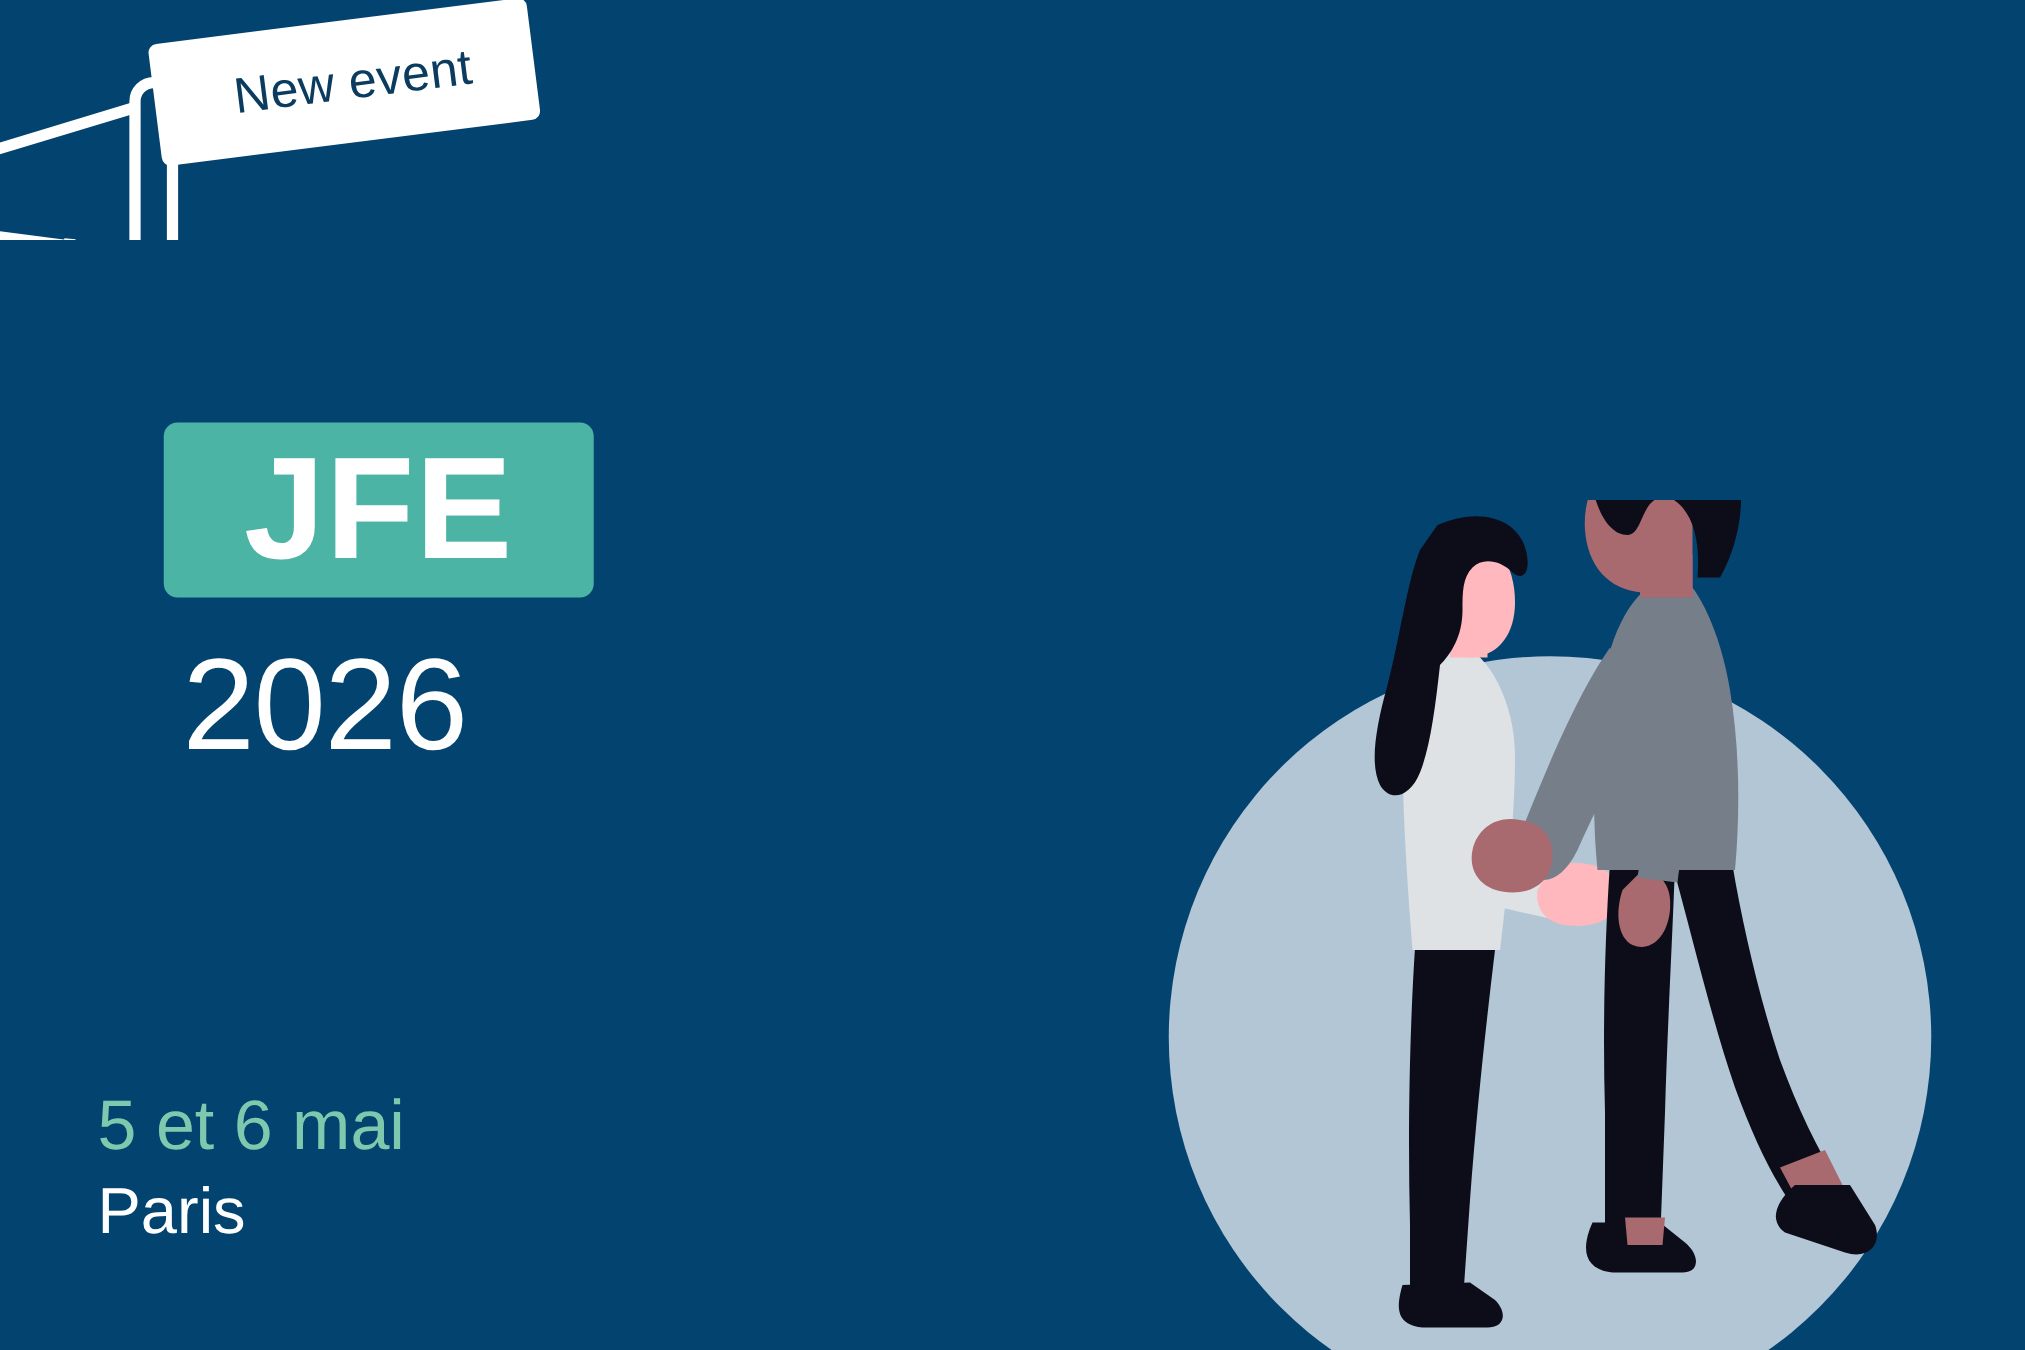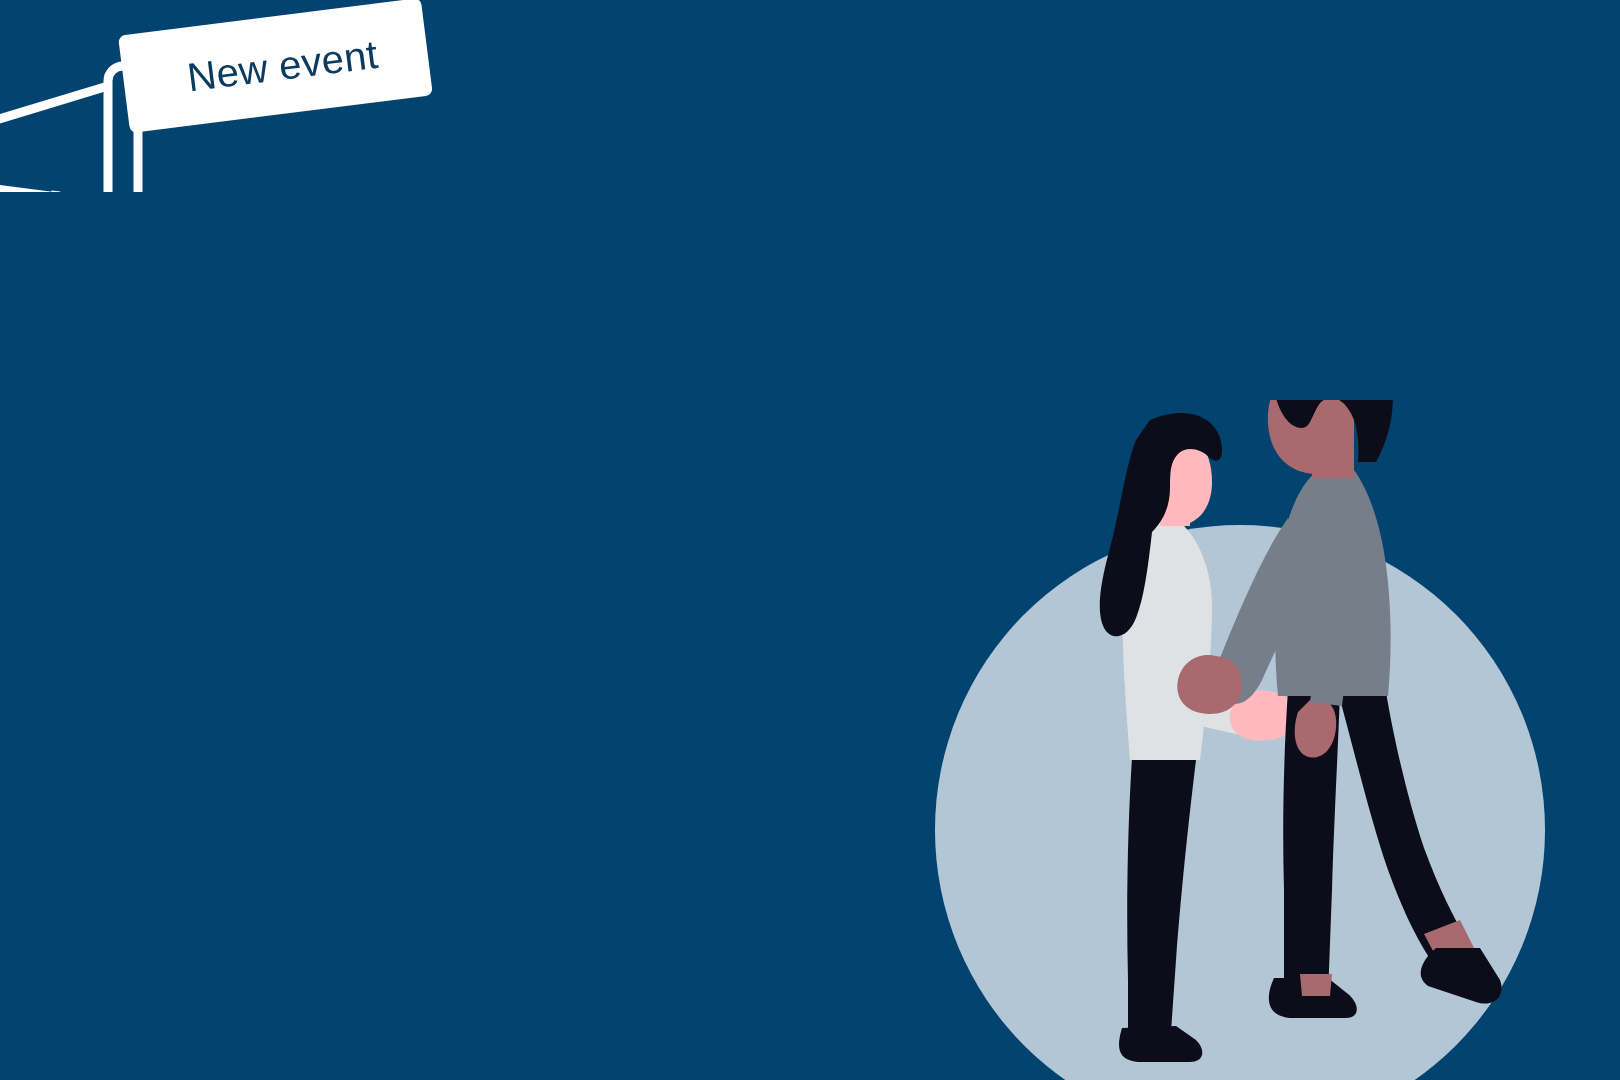--- a/index.html
+++ b/index.html
@@ -140,20 +140,32 @@
 
         <rect x="146" y="44" width="30" height="148" rx="15" ry="15" stroke="#ffffff" stroke-width="9" fill="none"></rect>
       </svg>
     </div>
 
     <div id="new-event-ribbon">
       <span id="new-event-label">New event</span>
     </div>
   </div>
 
+  <div id="left-content">
+
+    <div id="jfe-logo-badge">
+      <span id="jfe-logo-text">JFE</span>
+    </div>
+
+    <div id="event-year">2026</div>
+
+    <div id="event-dates">5 et 6 mai</div>
+
+    <div id="event-city">Paris</div>
+  </div>
 
   <div id="handshake-illustration">
     <svg viewBox="0 0 760 680" width="760" height="680" aria-hidden="true">
       <defs>
         <clipPath id="posterClip">
           <rect x="0" y="0" width="760" height="680"></rect>
         </clipPath>
       </defs>
 
       <g clip-path="url(#posterClip)">

